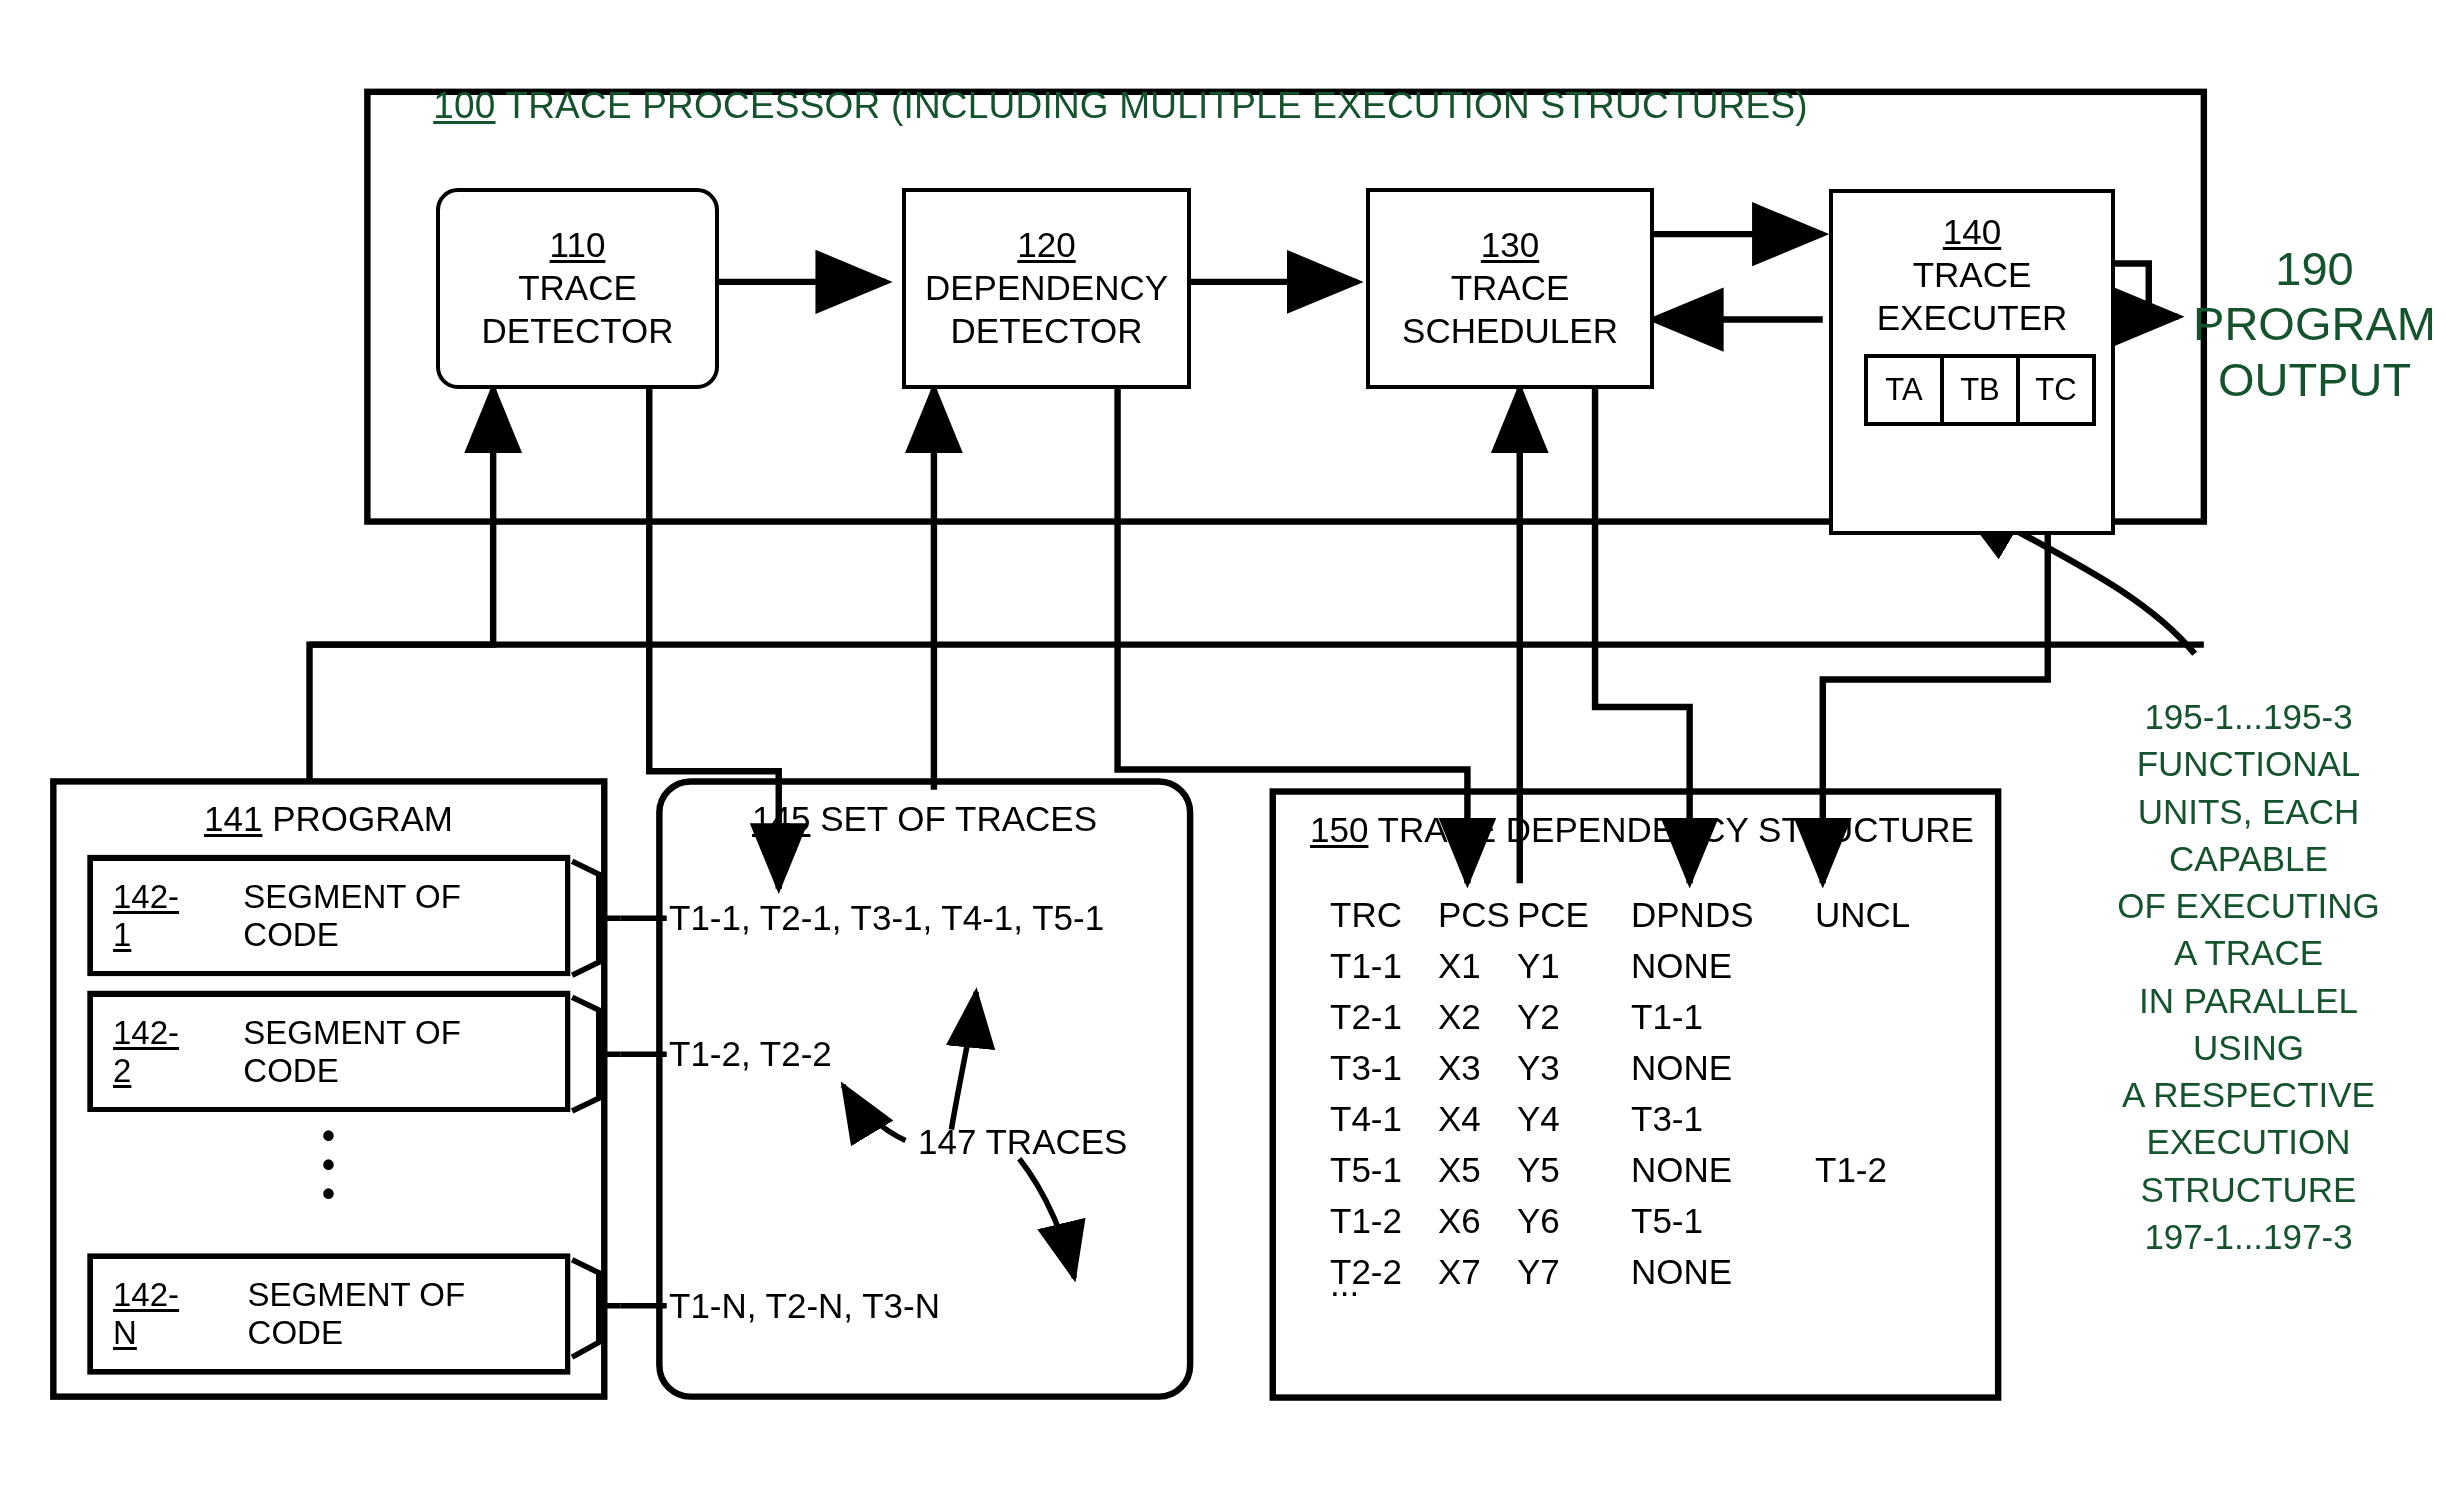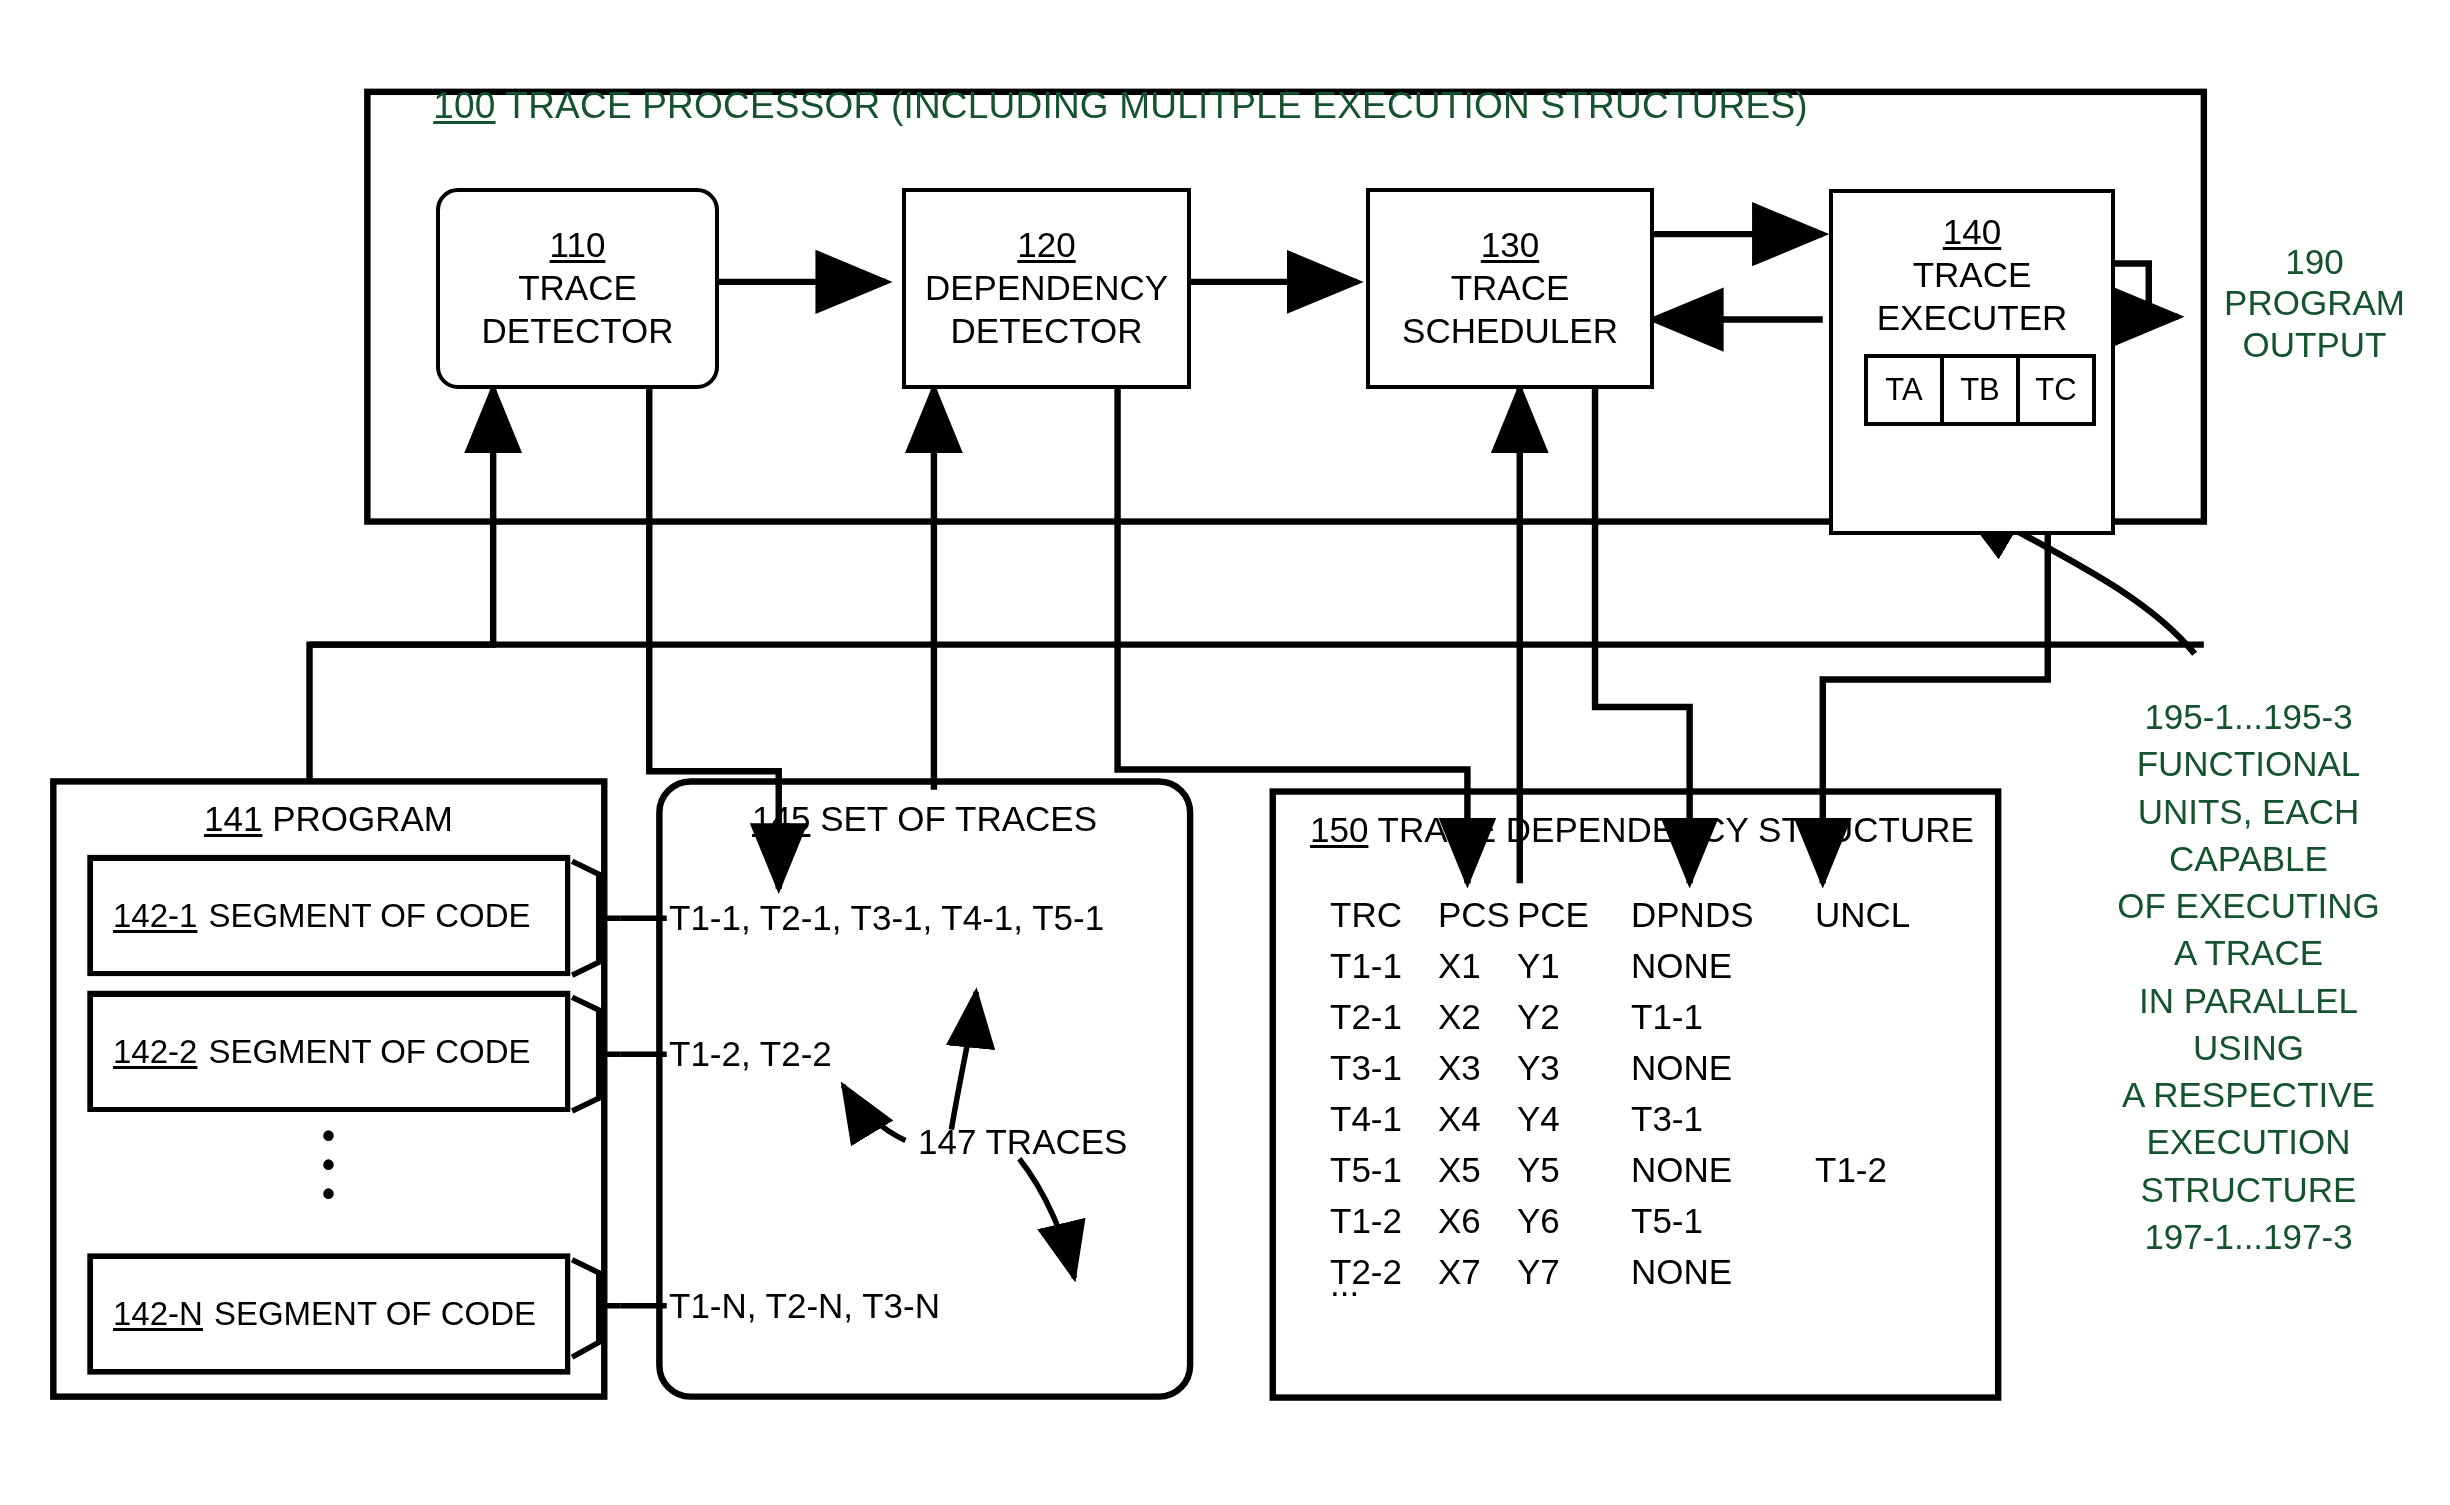--- a/index.html
+++ b/index.html
@@ -35,29 +35,30 @@
     position:absolute;display:flex;border:4.6px solid #000;background:#fff;
   }
   #exec-cells > div{
     width:72px;height:64px;border-right:4.6px solid #000;
     display:flex;align-items:center;justify-content:center;font-size:31px;
   }
   #exec-cells > div:last-child{border-right:none;}
 
   
   #prog-out{
-    left:2186px;top:241px;width:257px;font-size:35px;
+    left:2186px;top:241px;width:257px;font-size:47px;
   }
   .panel-title{
     position:absolute;width:100%;text-align:center;font-size:35px;
   }
   .seg{
     position:absolute;border:3.7px solid #000;background:#fff;
     display:flex;align-items:center;font-size:33px;padding-left:20px;
     box-sizing:border-box;
+    gap:35px;
   }
   .dots{position:absolute;text-align:center;width:37px;font-size:37px;line-height:0.78;font-weight:bold;}
 
   .trace-line{position:absolute;font-size:35px;white-space:nowrap;}
   .traces-note{position:absolute;font-size:35px;white-space:nowrap;}
 
   
   #dep-table{
     position:absolute;left:1330px;top:895px;font-size:35px;
     border-collapse:collapse;

